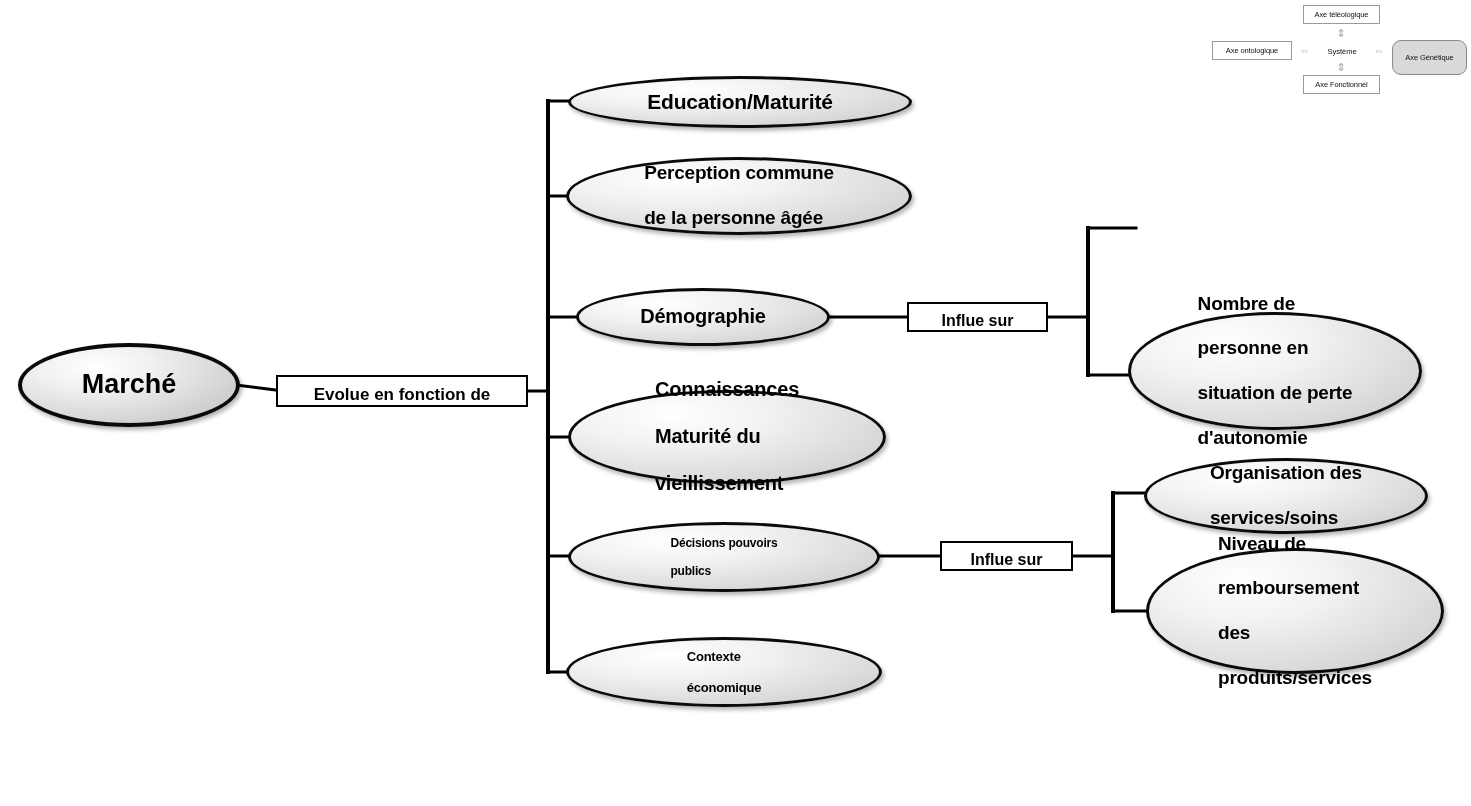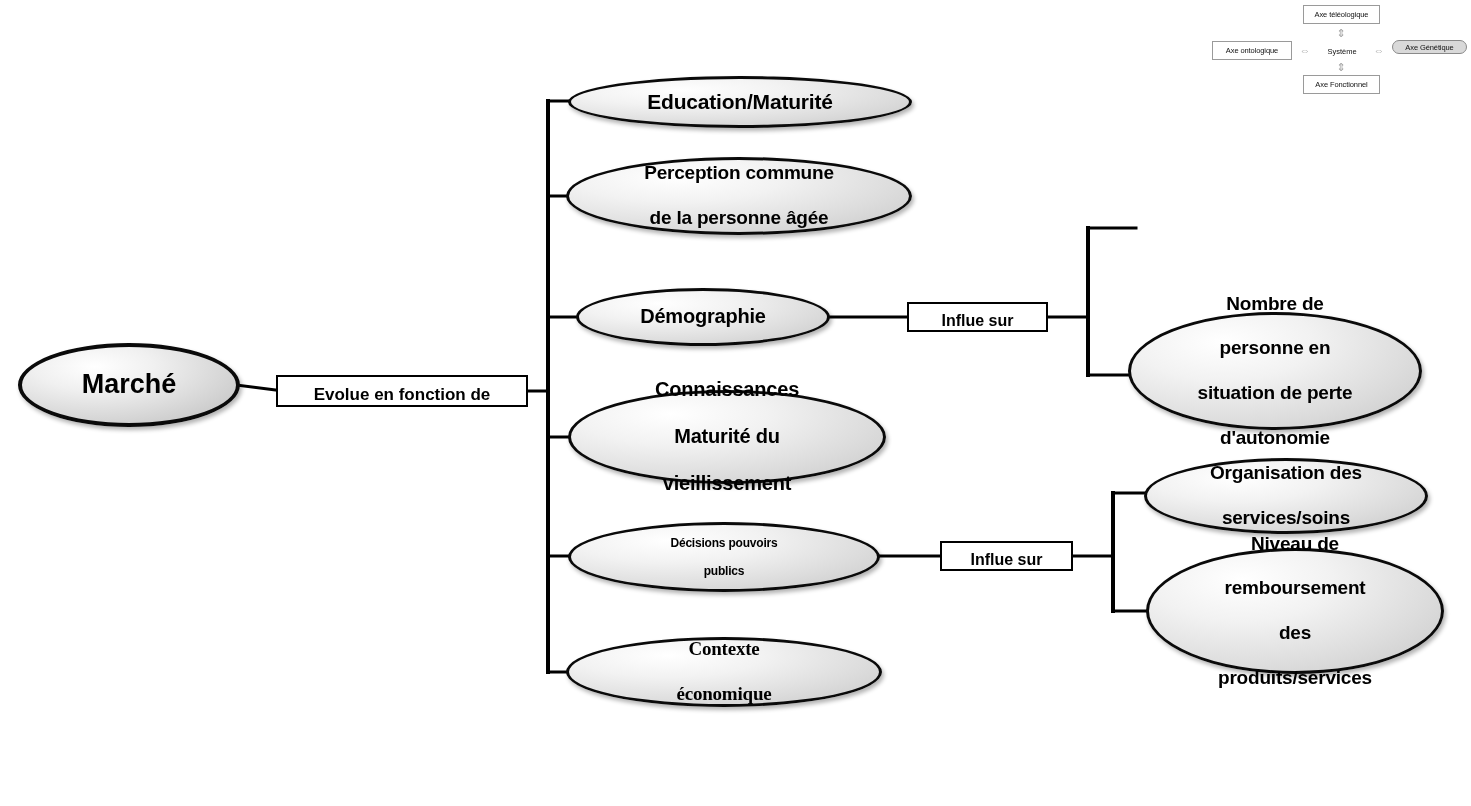--- a/index.html
+++ b/index.html
@@ -33,21 +33,20 @@
     height: 806px;
     pointer-events: none;
   }
 
   
   .node {
     position: absolute;
     display: flex;
     align-items: center;
     justify-content: center;
-    text-align: center;
     border-radius: 50%;
     border: 3px solid #0a0a0a;
     background: radial-gradient(ellipse at 32% 24%, #ffffff 0%, #f2f2f2 32%, #dcdcdc 68%, #c7c7c7 100%);
     box-shadow: 2px 3px 4px rgba(0,0,0,0.30);
     color: #000000;
     font-weight: bold;
     letter-spacing: -0.2px;
     line-height: 1.18;
     box-sizing: border-box;
     z-index: 5;
@@ -213,21 +212,21 @@
       </span>
     </div>
 
     <div class="node" style="left:568px; top:522px; width:312px; height:70px; font-size:12px;">
       <span>
         <span>Décisions pouvoirs</span><br>
         <span>publics</span>
       </span>
     </div>
 
-    <div class="node" style="left:566px; top:637px; width:316px; height:70px; font-size:19px;font-family:Liberation Serif, serif;">
+    <div class="node" style="left:566px; top:637px; width:316px; height:70px; font-size:13px;">
       <span>
         <span>Contexte</span><br>
         <span>économique</span>
       </span>
     </div>
 
     <div class="label-box small" style="left:907px; top:302px; width:141px; height:30px;">
       <span>Influe sur</span>
     </div>
 
@@ -280,21 +279,21 @@
     </div>
 
     <div class="inset-center" style="left:104px; top:41px; width:52px; height:16px;text-align:right;">
       <span>Système</span>
     </div>
 
     <div class="inset-arrow" style="left:158px; top:42px; width:18px; height:13px;">
       <span>⇔</span>
     </div>
 
-    <div class="inset-box accent" style="left:180px; top:38px; width:75px; height:14px;border-radius:9px;">
+    <div class="inset-box accent" style="left:180px; top:38px; width:75px; height:35px;border-radius:9px;">
       <span>Axe Génétique</span>
     </div>
 
     <div class="inset-arrow" style="left:118px; top:59px; width:22px; height:13px;">
       <span>⇕</span>
     </div>
 
     <div class="inset-box" style="left:91px; top:73px; width:77px; height:19px;">
       <span>Axe Fonctionnel</span>
     </div>

